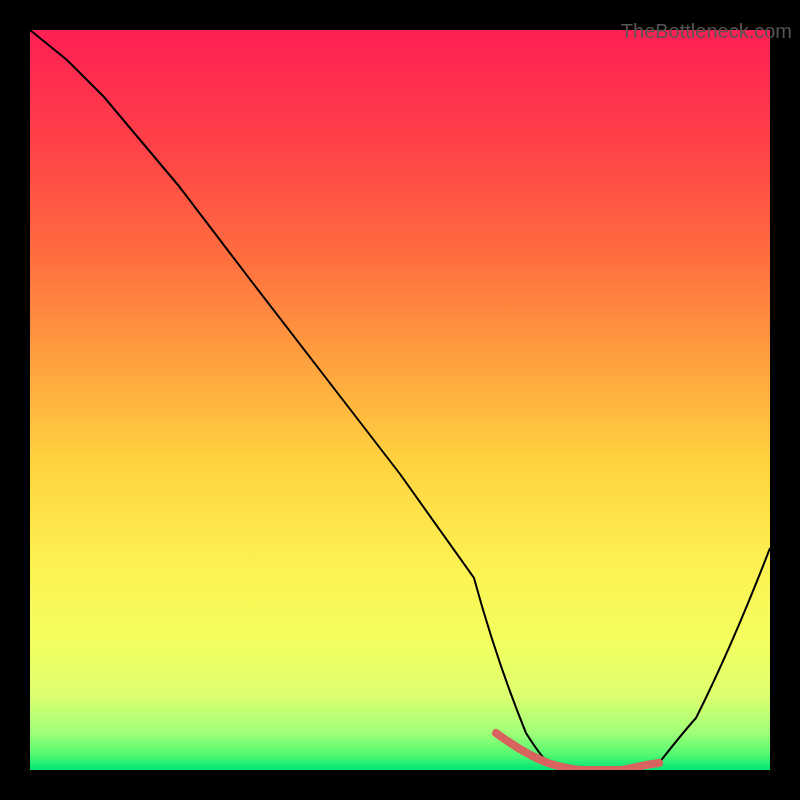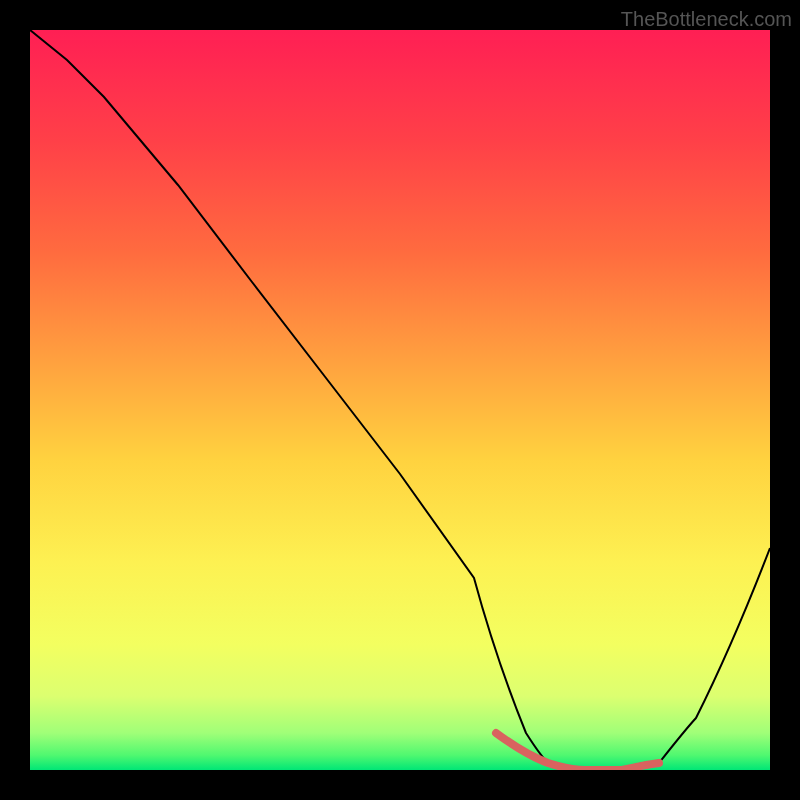--- a/index.html
+++ b/index.html
@@ -9,21 +9,21 @@
     }
     body {
       width: 800px;
       height: 800px;
       background: #000;
       position: relative;
       font-family: Arial, sans-serif;
     }
     .watermark {
       position: absolute;
-      top: 8px;
+      top: 20px;
       right: 8px;
       color: #555;
       font-size: 20px;
       font-weight: normal;
       z-index: 10;
     }
     .chart-area {
       position: absolute;
       top: 30px;
       left: 30px;

